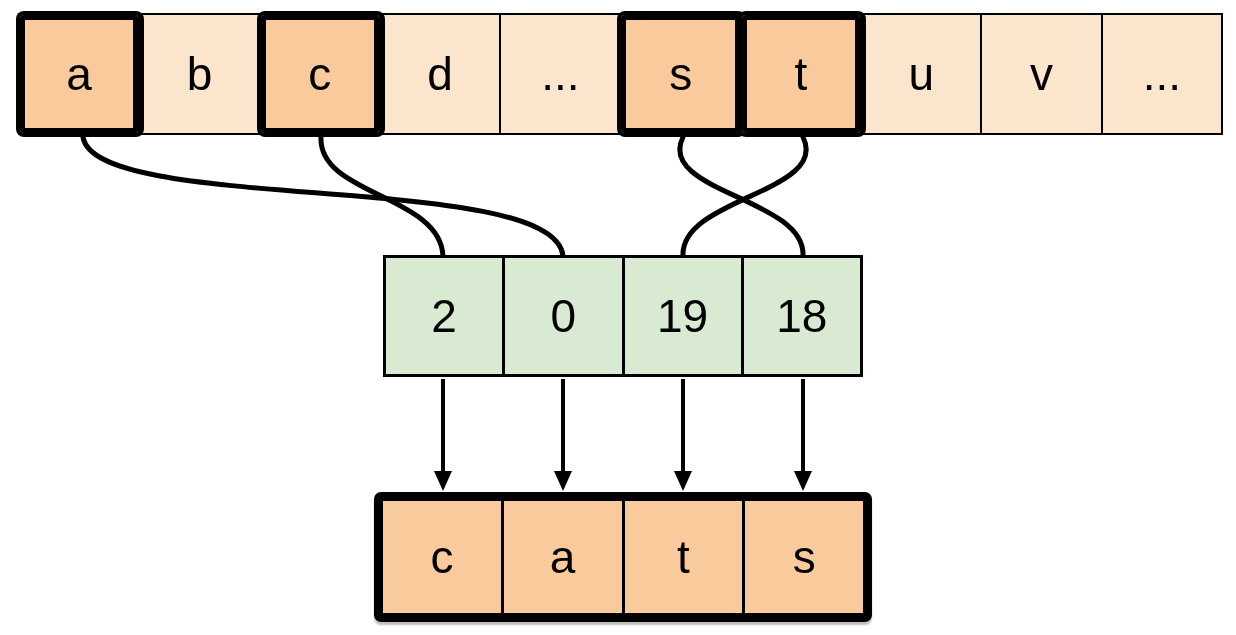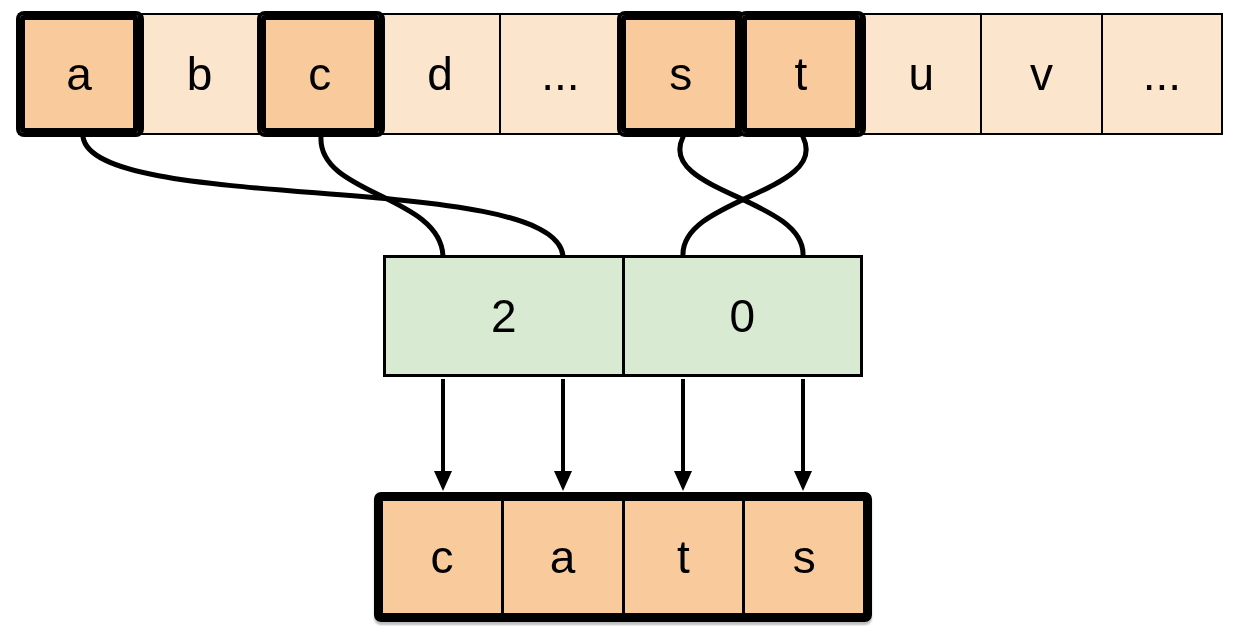--- a/index.html
+++ b/index.html
@@ -98,20 +98,26 @@
     </div>
   </div>
 
   <div class="row index-row">
     <div class="cell">
       <span>2</span>
     </div>
     <div class="cell">
       <span>0</span>
     </div>
+    <div class="cell">
+      <span>19</span>
+    </div>
+    <div class="cell">
+      <span>18</span>
+    </div>
   </div>
 
   <div class="row result-row">
     <div class="cell">
       <span>c</span>
     </div>
     <div class="cell">
       <span>a</span>
     </div>
     <div class="cell">

